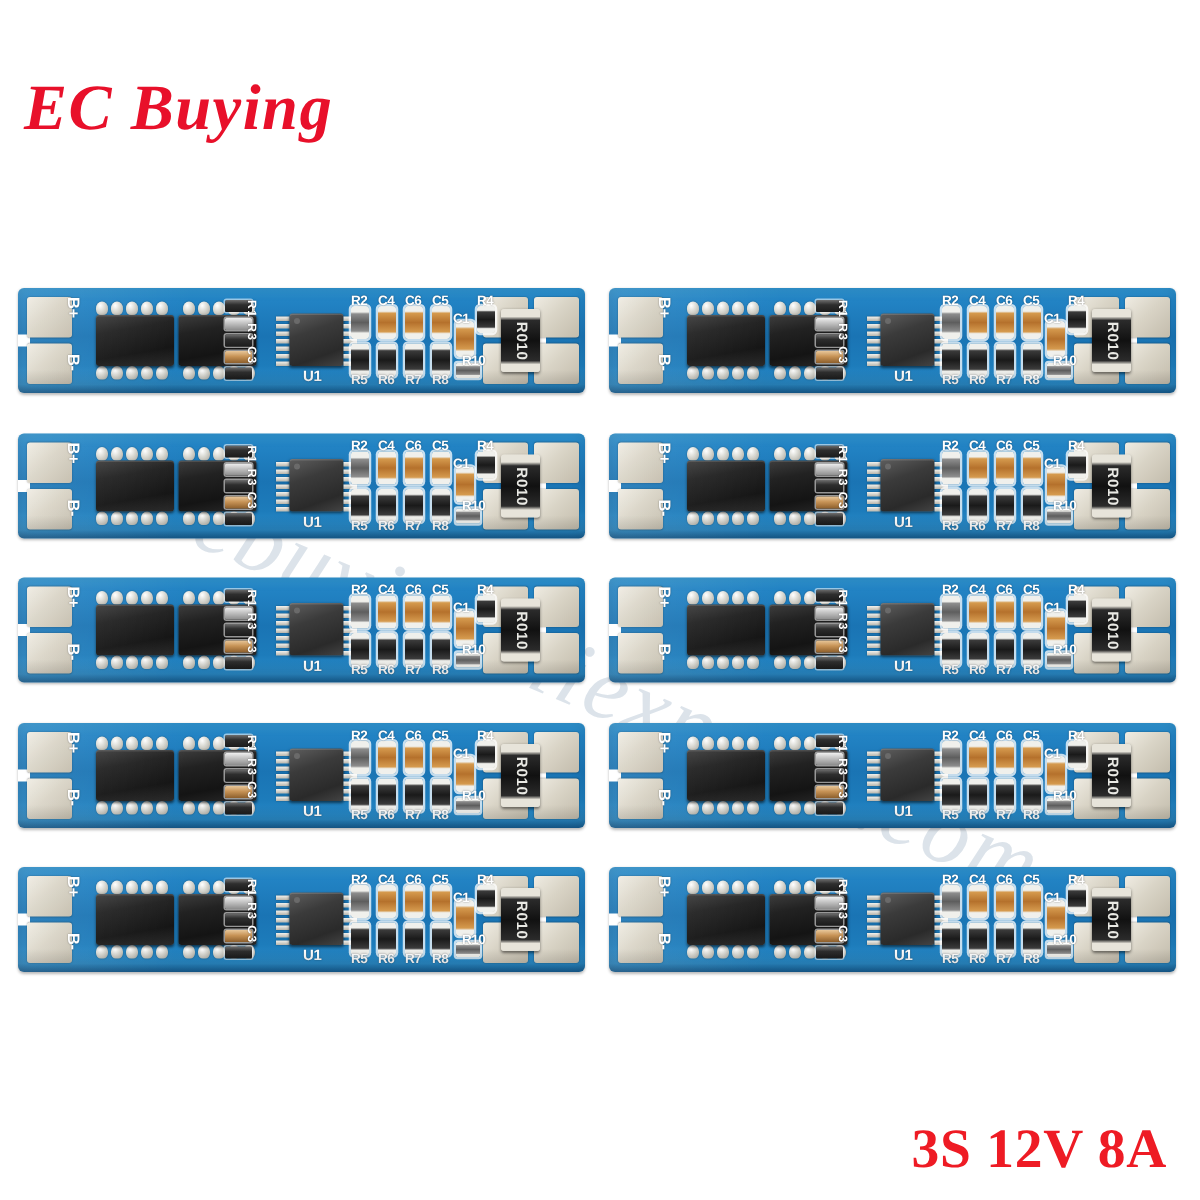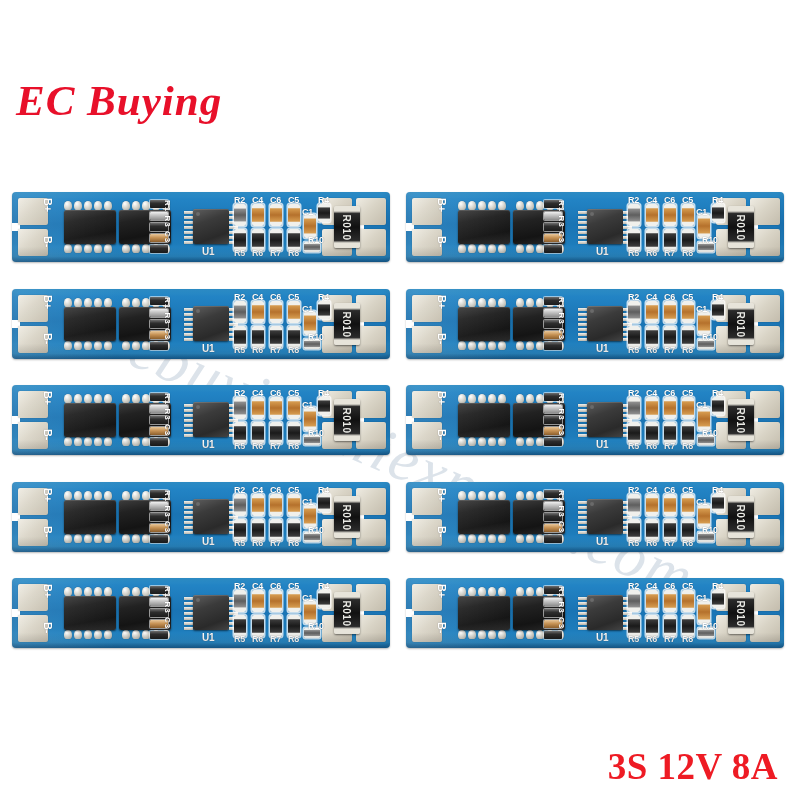--- a/index.html
+++ b/index.html
@@ -20,21 +20,20 @@
     position: absolute;
     left: 16px;
     top: 48px;
     font-family: "Liberation Serif", "DejaVu Serif", serif;
     font-style: italic;
     font-weight: bold;
     font-size: 43px;
     letter-spacing: 1px;
     color: #e8102a;
     white-space: nowrap;
-    margin-top: 28px;
   }
 
   
   #spec-caption {
     position: absolute;
     right: 22px;
     bottom: 12px;
     font-family: "Liberation Serif", "DejaVu Serif", serif;
     font-weight: bold;
     font-size: 37px;

